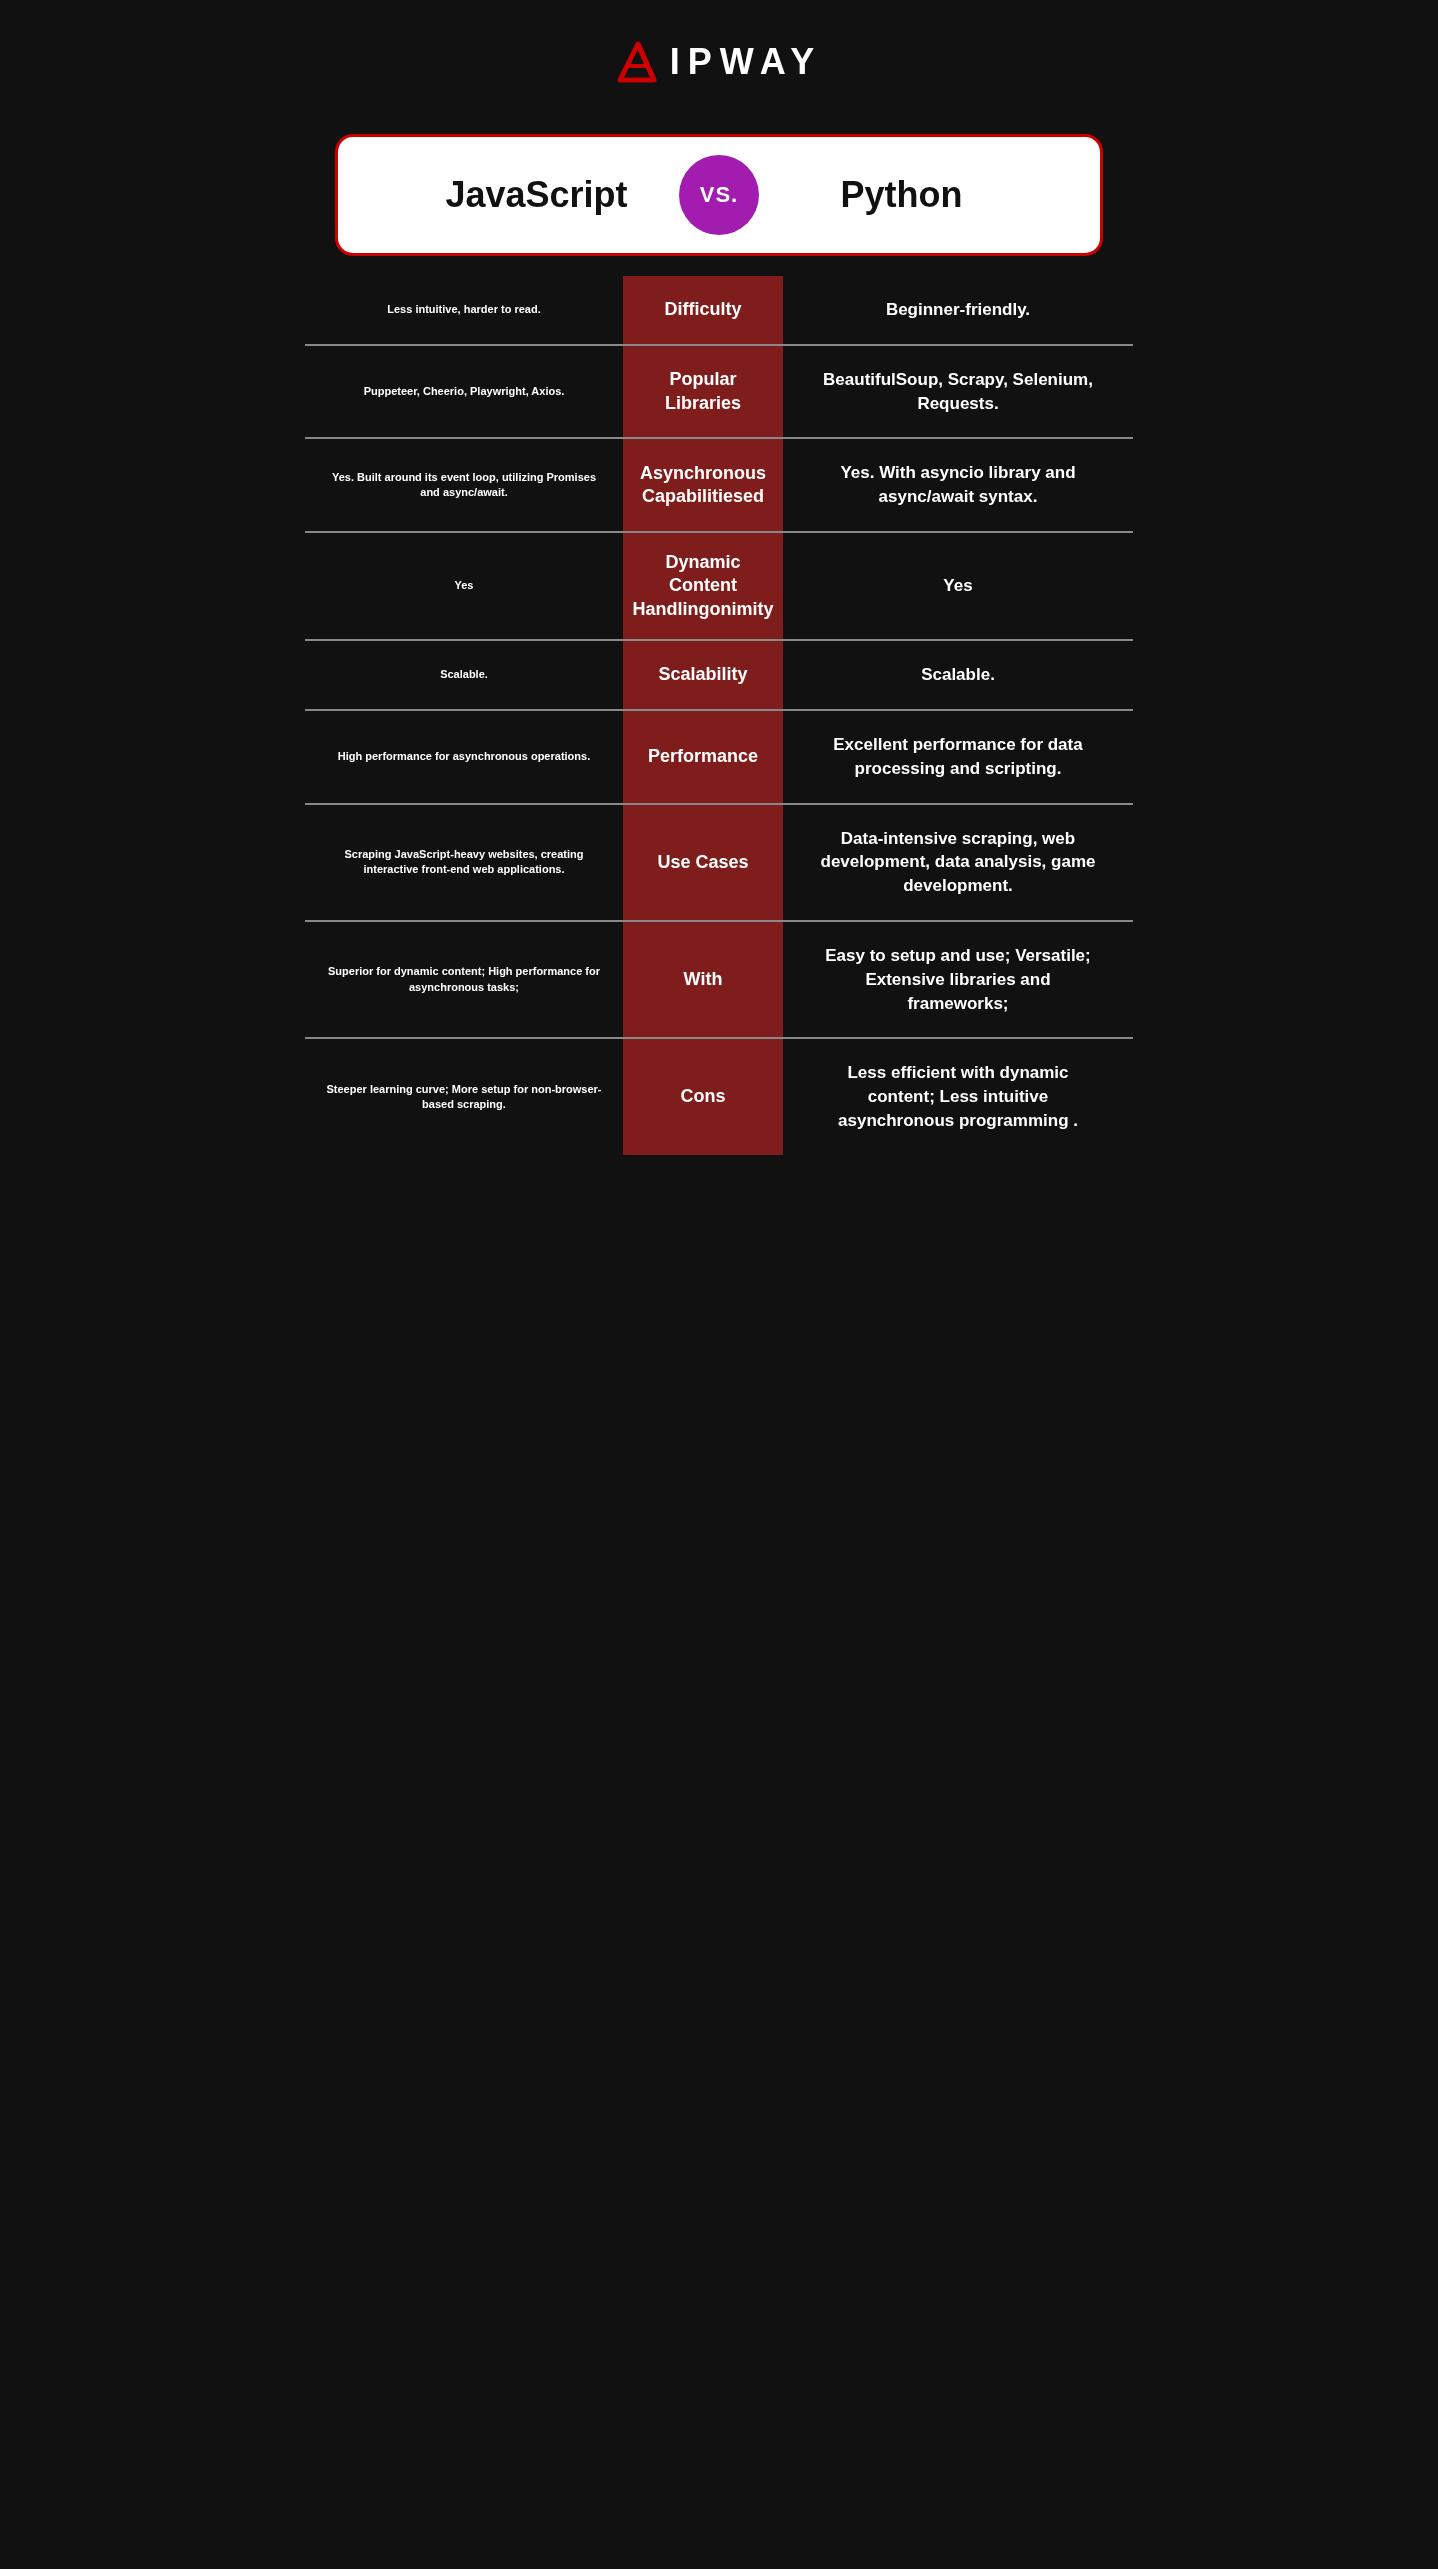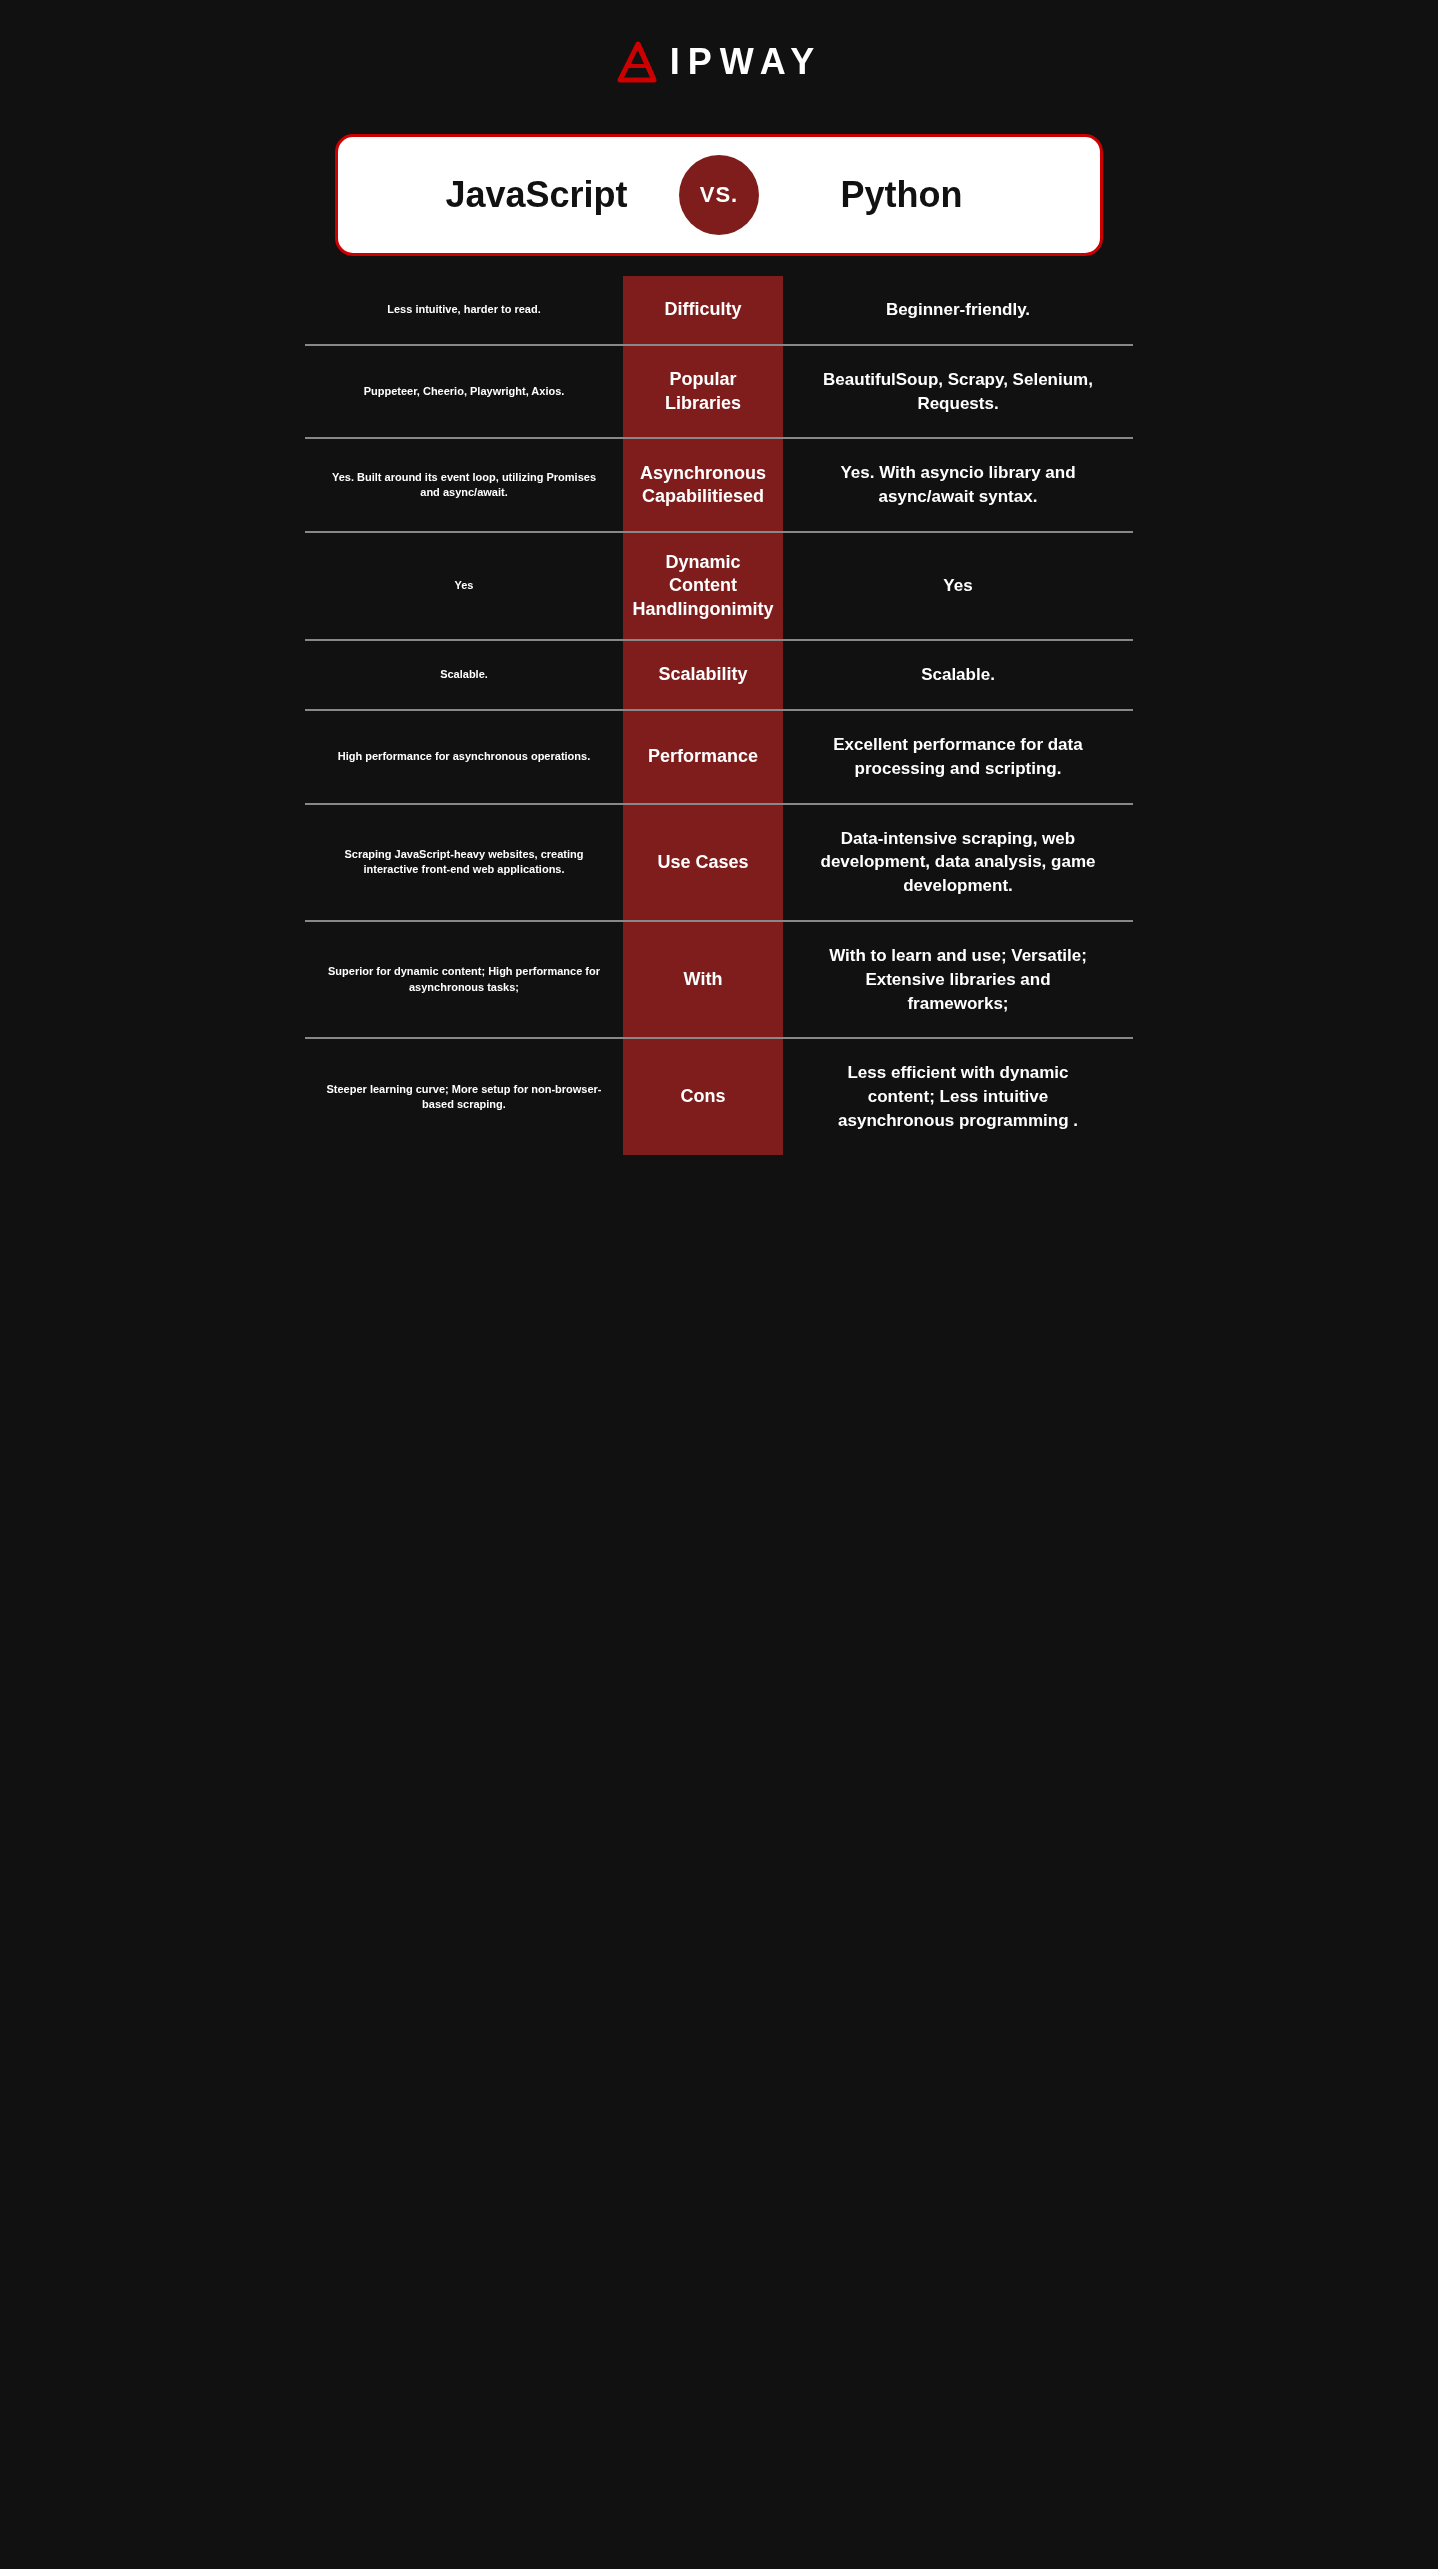--- a/index.html
+++ b/index.html
@@ -53,21 +53,21 @@
       font-size: 36px;
       font-weight: 900;
       color: #111111;
       flex: 1;
       text-align: center;
     }
 
     .vs-circle {
       width: 80px;
       height: 80px;
-      background: #7f1d1d;
+      background: #a21caf;
       border-radius: 50%;
       display: flex;
       align-items: center;
       justify-content: center;
       flex-shrink: 0;
       z-index: 2;
     }
 
     .vs-circle-text {
       font-size: 22px;
@@ -187,20 +187,20 @@
       <div class="cell-right">Excellent performance for data processing and scripting.</div>
     </div>
     <div class="row">
       <div class="cell-left">Scraping JavaScript-heavy websites, creating interactive front-end web applications.</div>
       <div class="cell-mid">Use Cases</div>
       <div class="cell-right">Data-intensive scraping, web development, data analysis, game development.</div>
     </div>
     <div class="row">
       <div class="cell-left">Superior for dynamic content; High performance for asynchronous tasks;</div>
       <div class="cell-mid">With</div>
-      <div class="cell-right">With to learn and use; Versatile; Extensive libraries and frameworks;</div>
+      <div class="cell-right">Easy to setup and use; Versatile; Extensive libraries and frameworks;</div>
     </div>
     <div class="row">
       <div class="cell-left">Steeper learning curve; More setup for non-browser-based scraping.</div>
       <div class="cell-mid">Cons</div>
       <div class="cell-right">Less efficient with dynamic content; Less intuitive asynchronous programming .</div>
     </div>
   </div>
 
 </body></html>

